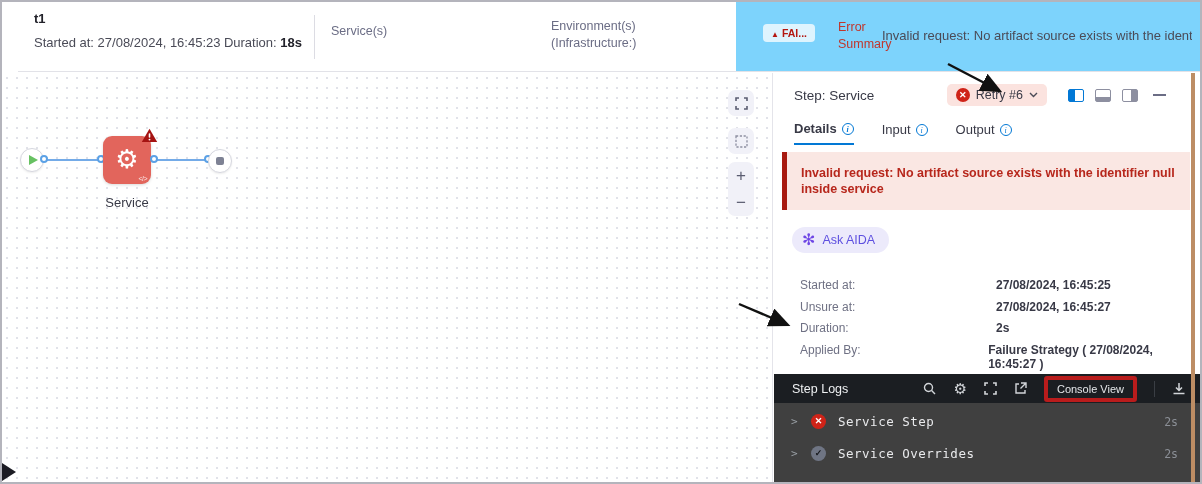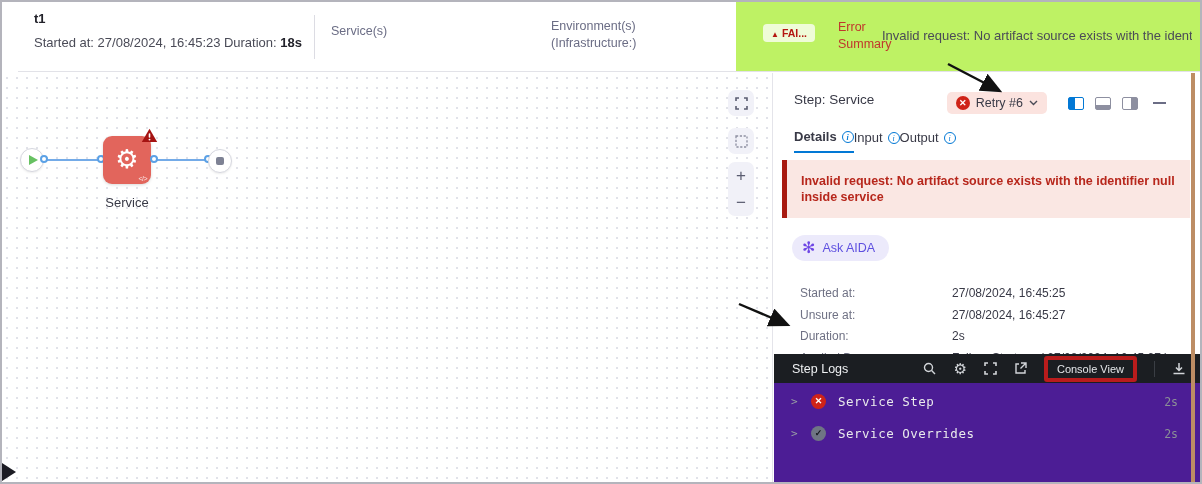--- a/index.html
+++ b/index.html
@@ -14,21 +14,21 @@
     position:absolute; left:16px; top:0; right:0; height:70px;
     background:#fff; border-bottom:1px solid #e2e2e8;
   }
   .hdr-left { position:absolute; left:16px; top:9px; width:268px; }
   .pipe-name { font-size:13px; font-weight:bold; color:#22222a; }
   .hdr-sub { display:flex; justify-content:space-between; margin-top:9px; font-size:13px; color:#4a4b57; width:268px; }
   .dur b { color:#22222a; }
   .hdr-divider { position:absolute; left:296px; top:13px; width:1px; height:44px; background:#dcdce3; }
   .hdr-services { position:absolute; left:313px; top:22px; font-size:12.5px; color:#6b6d85; }
   .hdr-env { position:absolute; left:533px; top:16px; font-size:12.5px; color:#6b6d85; line-height:17px; }
-  .err-zone { position:absolute; left:718px; top:0; right:0; bottom:0; background:#bef264; }
+  .err-zone { position:absolute; left:718px; top:0; right:0; bottom:0; background:#7dd3fc; }
   .fail-badge {
     position:absolute; left:27px; top:22px; background:rgba(255,255,255,0.75);
     border-radius:4px; padding:3px 8px; font-size:10.5px; font-weight:bold; color:#b41710; white-space:nowrap;
   }
   .fail-badge .tri { font-size:8px; margin-right:3px; }
   .err-summary-label { position:absolute; left:102px; top:17px; width:64px; font-size:12.5px; color:#c0362c; line-height:17px; }
   .err-summary-text {
     position:absolute; left:146px; top:26px; right:8px; font-size:13px; color:#4a4b57;
     white-space:nowrap; overflow:hidden;
   }
@@ -65,58 +65,58 @@
   .ctrl-btn {
     position:absolute; left:726px; width:26px; background:#f1f1f8; border-radius:7px;
     display:flex; flex-direction:column; align-items:center; justify-content:center; color:#6b6d85;
   }
   .ctrl-expand { top:17px; height:26px; }
   .ctrl-select { top:55px; height:26px; }
   .ctrl-zoom { top:89px; height:54px; }
   .zoom-seg { height:27px; display:flex; align-items:center; justify-content:center; width:100%; font-size:17px; color:#5a5c70; }
   
   .panel { position:absolute; left:772px; top:71px; right:0; bottom:0; background:#fff; }
-  .panel-header { display:flex; padding:19px 20px 0 20px; }
+  .panel-header { display:flex; align-items:center; padding:11px 20px 0 20px; }
   .panel-title { font-size:13.5px; color:#383946; }
   .hdr-right { margin-left:auto; display:flex; align-items:center; gap:11px; padding-right:14px; }
   .retry-pill {
     display:inline-flex; align-items:center; gap:6px; background:#fbe3df; border-radius:5px;
     padding:4px 9px; cursor:pointer; margin-right:10px;
   }
   .retry-ic { width:14px; height:14px; border-radius:50%; background:#cf2318; color:#fff; font-size:9px; line-height:14px; text-align:center; font-weight:bold; }
   .retry-txt { font-size:12.5px; color:#383946; }
   .lay-icon { width:16px; height:13px; border:1.5px solid #8d8fa0; border-radius:2px; position:relative; }
   .lay-left { border-color:#0278d5; } .lay-left::after { content:""; position:absolute; left:0; top:0; bottom:0; width:6px; background:#0278d5; }
   .lay-bottom::after { content:""; position:absolute; left:0; right:0; bottom:0; height:4px; background:#8d8fa0; }
   .lay-right::after { content:""; position:absolute; right:0; top:0; bottom:0; width:6px; background:#8d8fa0; }
   .minimize { width:13px; height:2px; background:#6b6d85; margin-left:4px; }
-  .tabs { display:flex; padding:0 20px; margin-top:15px; }
+  .tabs { display:flex; gap:28px; padding:0 20px; margin-top:15px; }
   .tab { display:flex; align-items:center; gap:5px; font-size:13px; color:#383946; padding-bottom:7px; cursor:pointer; }
   .tab.active { font-weight:bold; border-bottom:2.5px solid #0278d5; }
   .info-ic {
     width:12px; height:12px; border:1px solid #0278d5; border-radius:50%; color:#0278d5;
     font-size:8px; line-height:11px; text-align:center; font-style:italic; font-family:"Liberation Serif", serif;
   }
   .error-banner {
     margin:7px 10px 0 8px; background:#fae7e3; border-left:5px solid #a81a10;
     padding:13px 14px; font-size:12.5px; font-weight:bold; color:#b7271c; line-height:16px;
   }
   .aida-pill {
     display:inline-flex; align-items:center; gap:7px; margin:17px 0 0 18px;
     background:#eceafb; border-radius:15px; padding:5px 14px 5px 10px; cursor:pointer;
   }
   .aida-ic { color:#6e46e5; font-size:16px; line-height:16px; }
   .aida-txt { font-size:12.5px; color:#2f3039; }
   .aida-link { font-size:12.5px; color:#5e50e0; }
   .details-list { margin:25px 0 0 26px; }
   .d-row { display:flex; margin-bottom:7.5px; }
   .d-label { width:152px; font-size:12px; color:#6f7184; }
-  .d-value { font-size:12px; font-weight:normal; color:#383946; }
-  
-  .console { position:absolute; left:0; right:0; bottom:0; height:128px; background:#4c1d95; }
+  .d-value { font-size:12px; font-weight:bold; color:#383946;margin-left:44px; }
+  
+  .console { position:absolute; left:0; right:0; bottom:0; height:108px; background:#404040; }
   .console-header { height:29px; background:#1b1e22; display:flex; align-items:center; padding:0 14px 0 18px; }
   .console-title { font-size:12.5px; color:#eef0f2; }
   .console-icons { margin-left:auto; display:flex; align-items:center; gap:17px; }
   .cicon { color:#d2d5d9; display:flex; align-items:center; }
   .console-view-btn {
     border:4px solid #b91c1c; border-radius:3px; color:#e4e6e9; font-size:11px; padding:3px 9px; cursor:pointer;
   }
   .cv-divider { width:1px; height:16px; background:#3a3e44; }
   .log-row { display:flex; align-items:center; height:27px; padding:0 22px 0 17px; margin-top:5px; }
   .log-chev { color:#9aa0a6; font-size:11px; width:20px; font-family:"DejaVu Sans Mono", monospace; }

